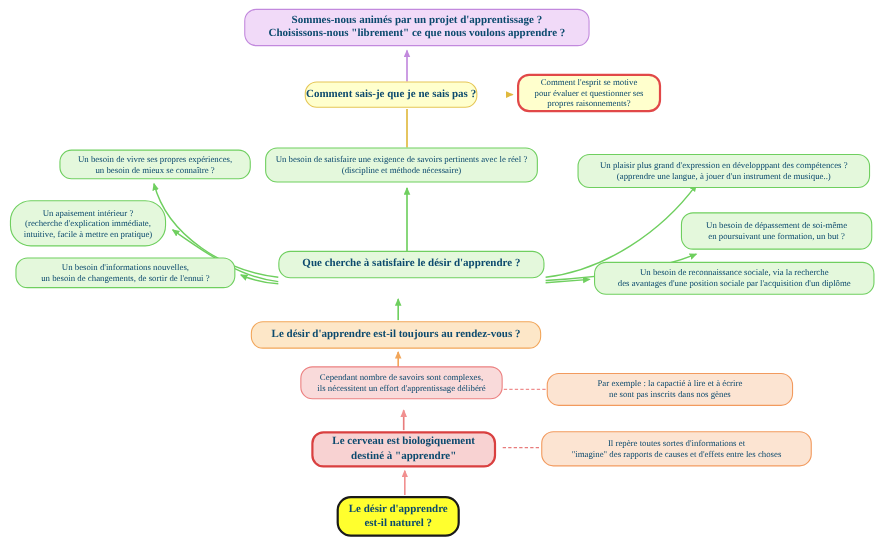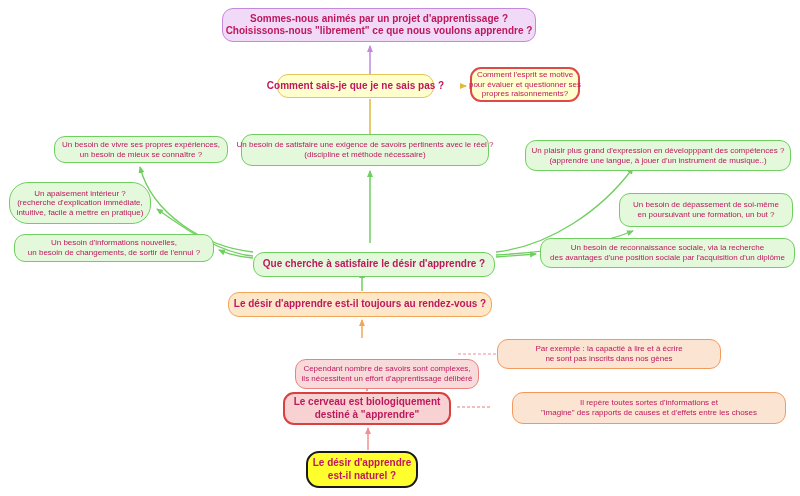--- a/index.html
+++ b/index.html
@@ -1,49 +1,49 @@
 <!DOCTYPE html>
 <html><head>
 <meta charset="utf-8">
 <style>
   html,body{margin:0;padding:0;background:#ffffff;}
   #canvas{position:relative;width:800px;height:496px;background:#ffffff;overflow:hidden;
-          font-family:Liberation Sans, sans-serif;color:#be185d;}
+          font-family:Liberation Serif, serif;color:#0c4a6e;}
   #wires{position:absolute;left:0;top:0;width:800px;height:496px;pointer-events:none;}
   .node{position:absolute;box-sizing:border-box;display:flex;align-items:center;justify-content:center;
         text-align:center;border-radius:11px;white-space:pre;line-height:1.2;padding:1px 5px;
         background:#fff;border:1.5px solid #999;}
   .small{font-size:8px;}
   .bold{font-size:10px;font-weight:bold;line-height:1.25;}
   .purple{background:#f1daf8;border-color:#c289dd;}
   .yellowgold{background:#ffffcd;border-color:#e5c656;}
   .yellowred{background:#ffffcd;border:2px solid #e14848;}
   .green{background:#e4f8dc;border-color:#6fcf5f;}
   .orange{background:#fde7c8;border-color:#f2a65a;}
   .pinknode{background:#f9dada;border-color:#ec8181;}
   .peach{background:#fce4d2;border-color:#f29a5e;}
   .rednode{background:#f8d2d2;border:2px solid #d94040;}
   .rootnode{background:#ffff2e;border:2px solid #1a1a1a;border-radius:13px;}
   
   .n0{left:222px;top:8px;width:314px;height:34px;}
   .n1{left:277px;top:74px;width:157px;height:24px;}
-  .n2{left:470px;top:67px;width:110px;height:35px;}
+  .n2{left:470px;top:67px;width:131px;height:35px;}
   .n3{left:54px;top:136px;width:174px;height:27px;text-align:center;}
   .n4{left:241px;top:134px;width:248px;height:32px;}
   .n5{left:525px;top:140px;width:266px;height:31px;}
   .n6{left:9px;top:182px;width:142px;height:42px;border-radius:19px;}
   .n7{left:619px;top:193px;width:174px;height:34px;}
   .n8{left:14px;top:234px;width:200px;height:28px;}
-  .n9{left:253px;top:252px;width:242px;height:25px;text-align:right;}
+  .n9{left:253px;top:228px;width:242px;height:25px;text-align:right;}
   .n10{left:540px;top:238px;width:255px;height:30px;}
   .n11{left:228px;top:292px;width:264px;height:25px;}
-  .n12{left:273px;top:359px;width:184px;height:30px;margin-left:22px;}
+  .n12{left:273px;top:333px;width:184px;height:30px;}
   .n13{left:497px;top:339px;width:224px;height:30px;}
   .n14{left:283px;top:392px;width:168px;height:33px;}
-  .n15{left:512px;top:392px;width:274px;height:32px;}
+  .n15{left:492px;top:392px;width:246px;height:32px;}
   .n16{left:306px;top:451px;width:112px;height:37px;}
 </style>
 </head>
 <body>
 
 <div id="canvas">
 
   <svg id="wires" viewBox="0 0 800 496">
     <defs>
       <marker id="m-purple" markerWidth="9" markerHeight="8" refX="6" refY="3" orient="auto" markerUnits="userSpaceOnUse">

